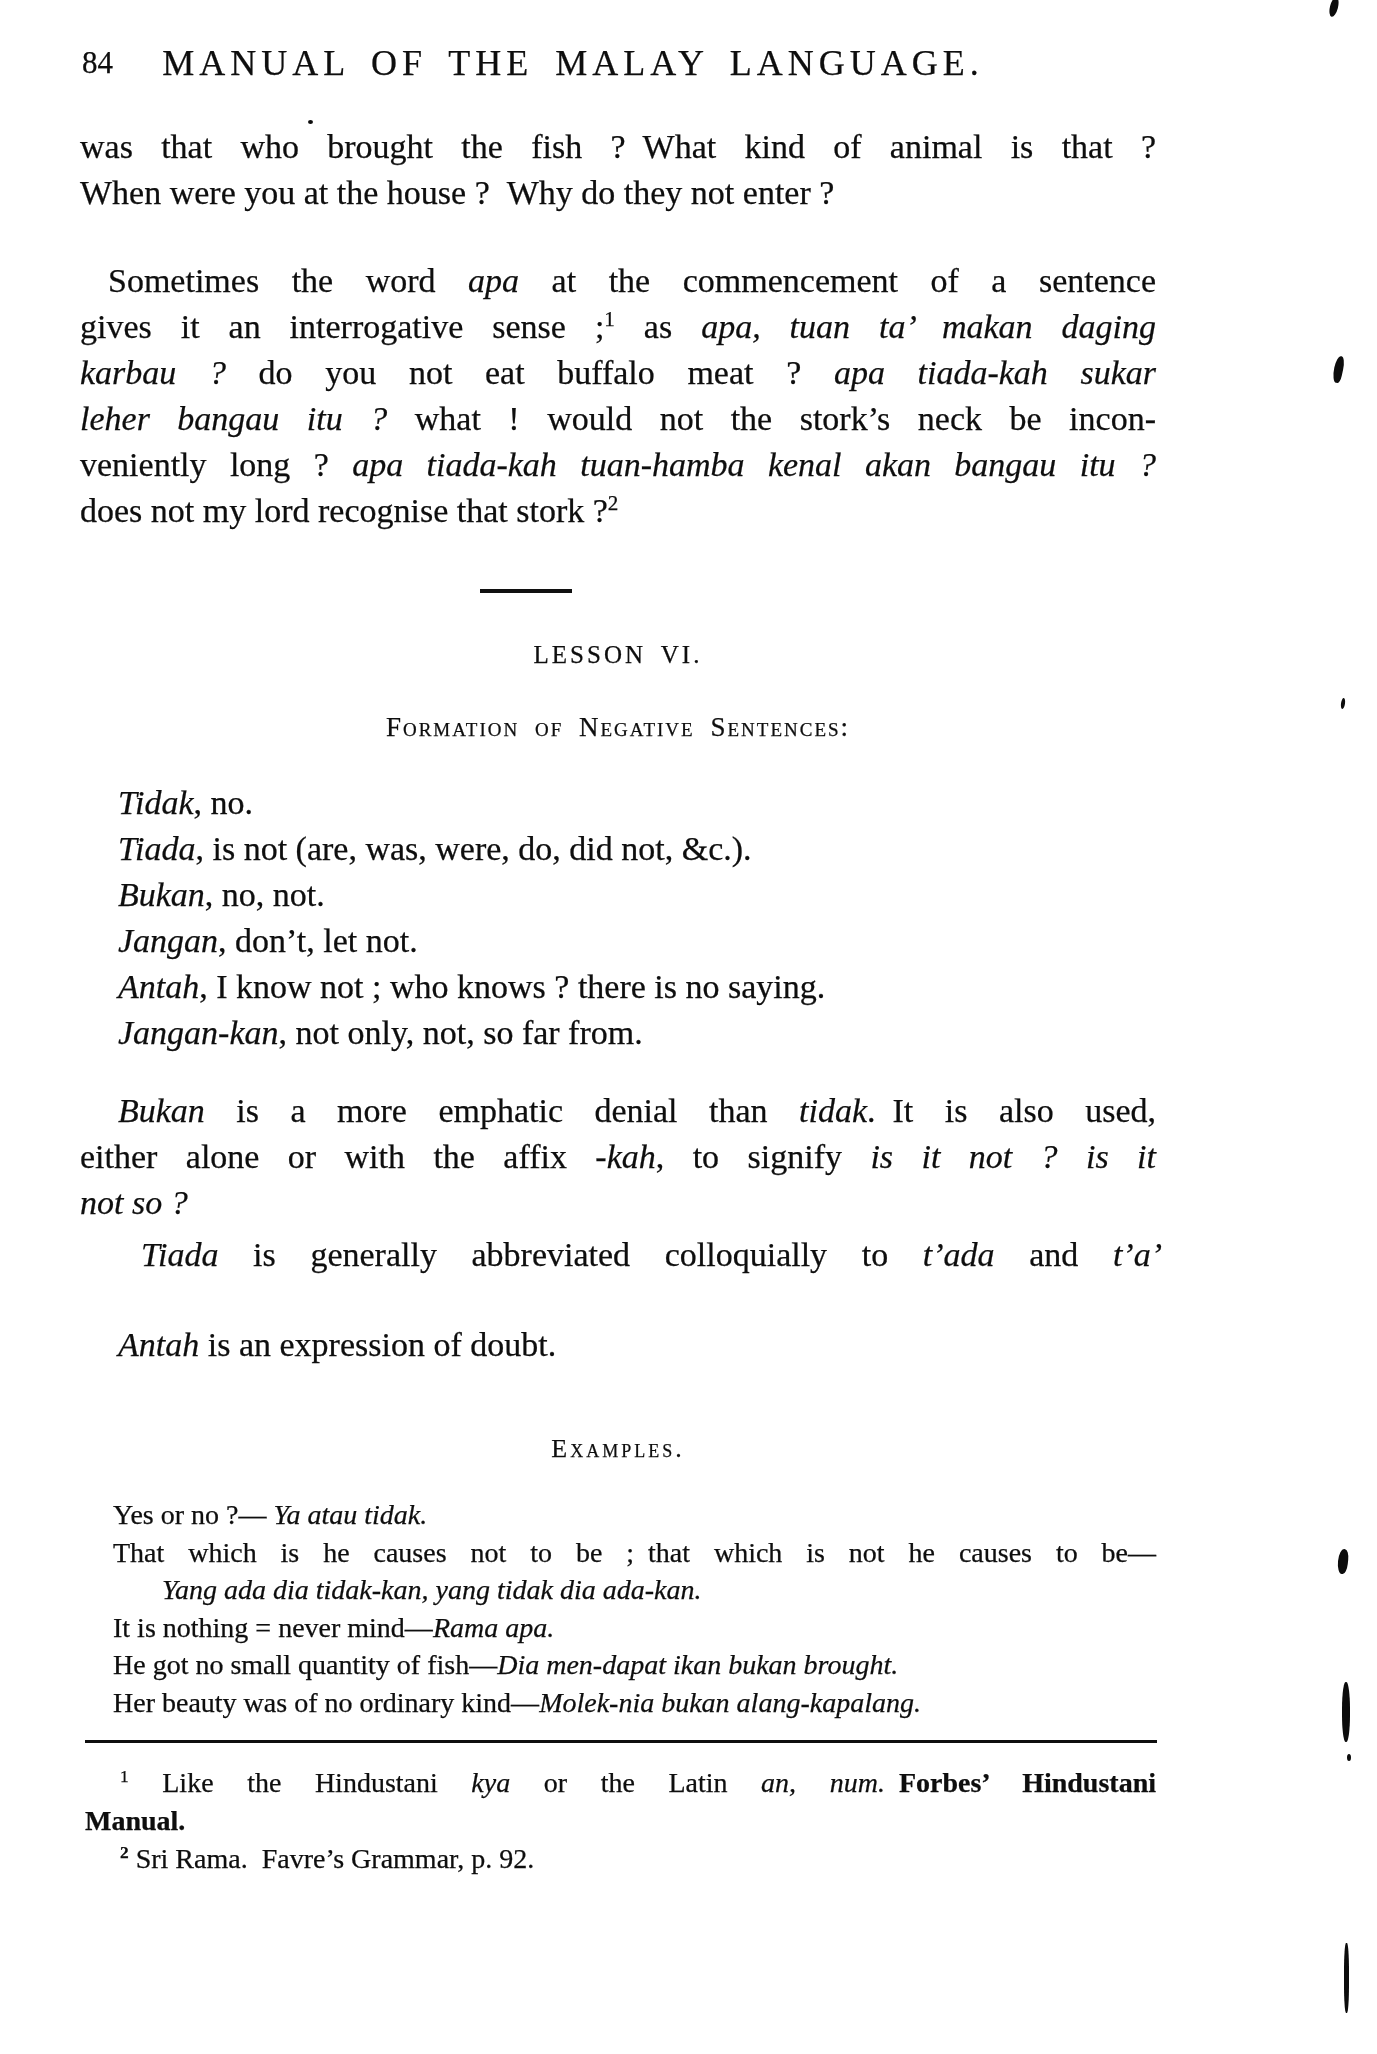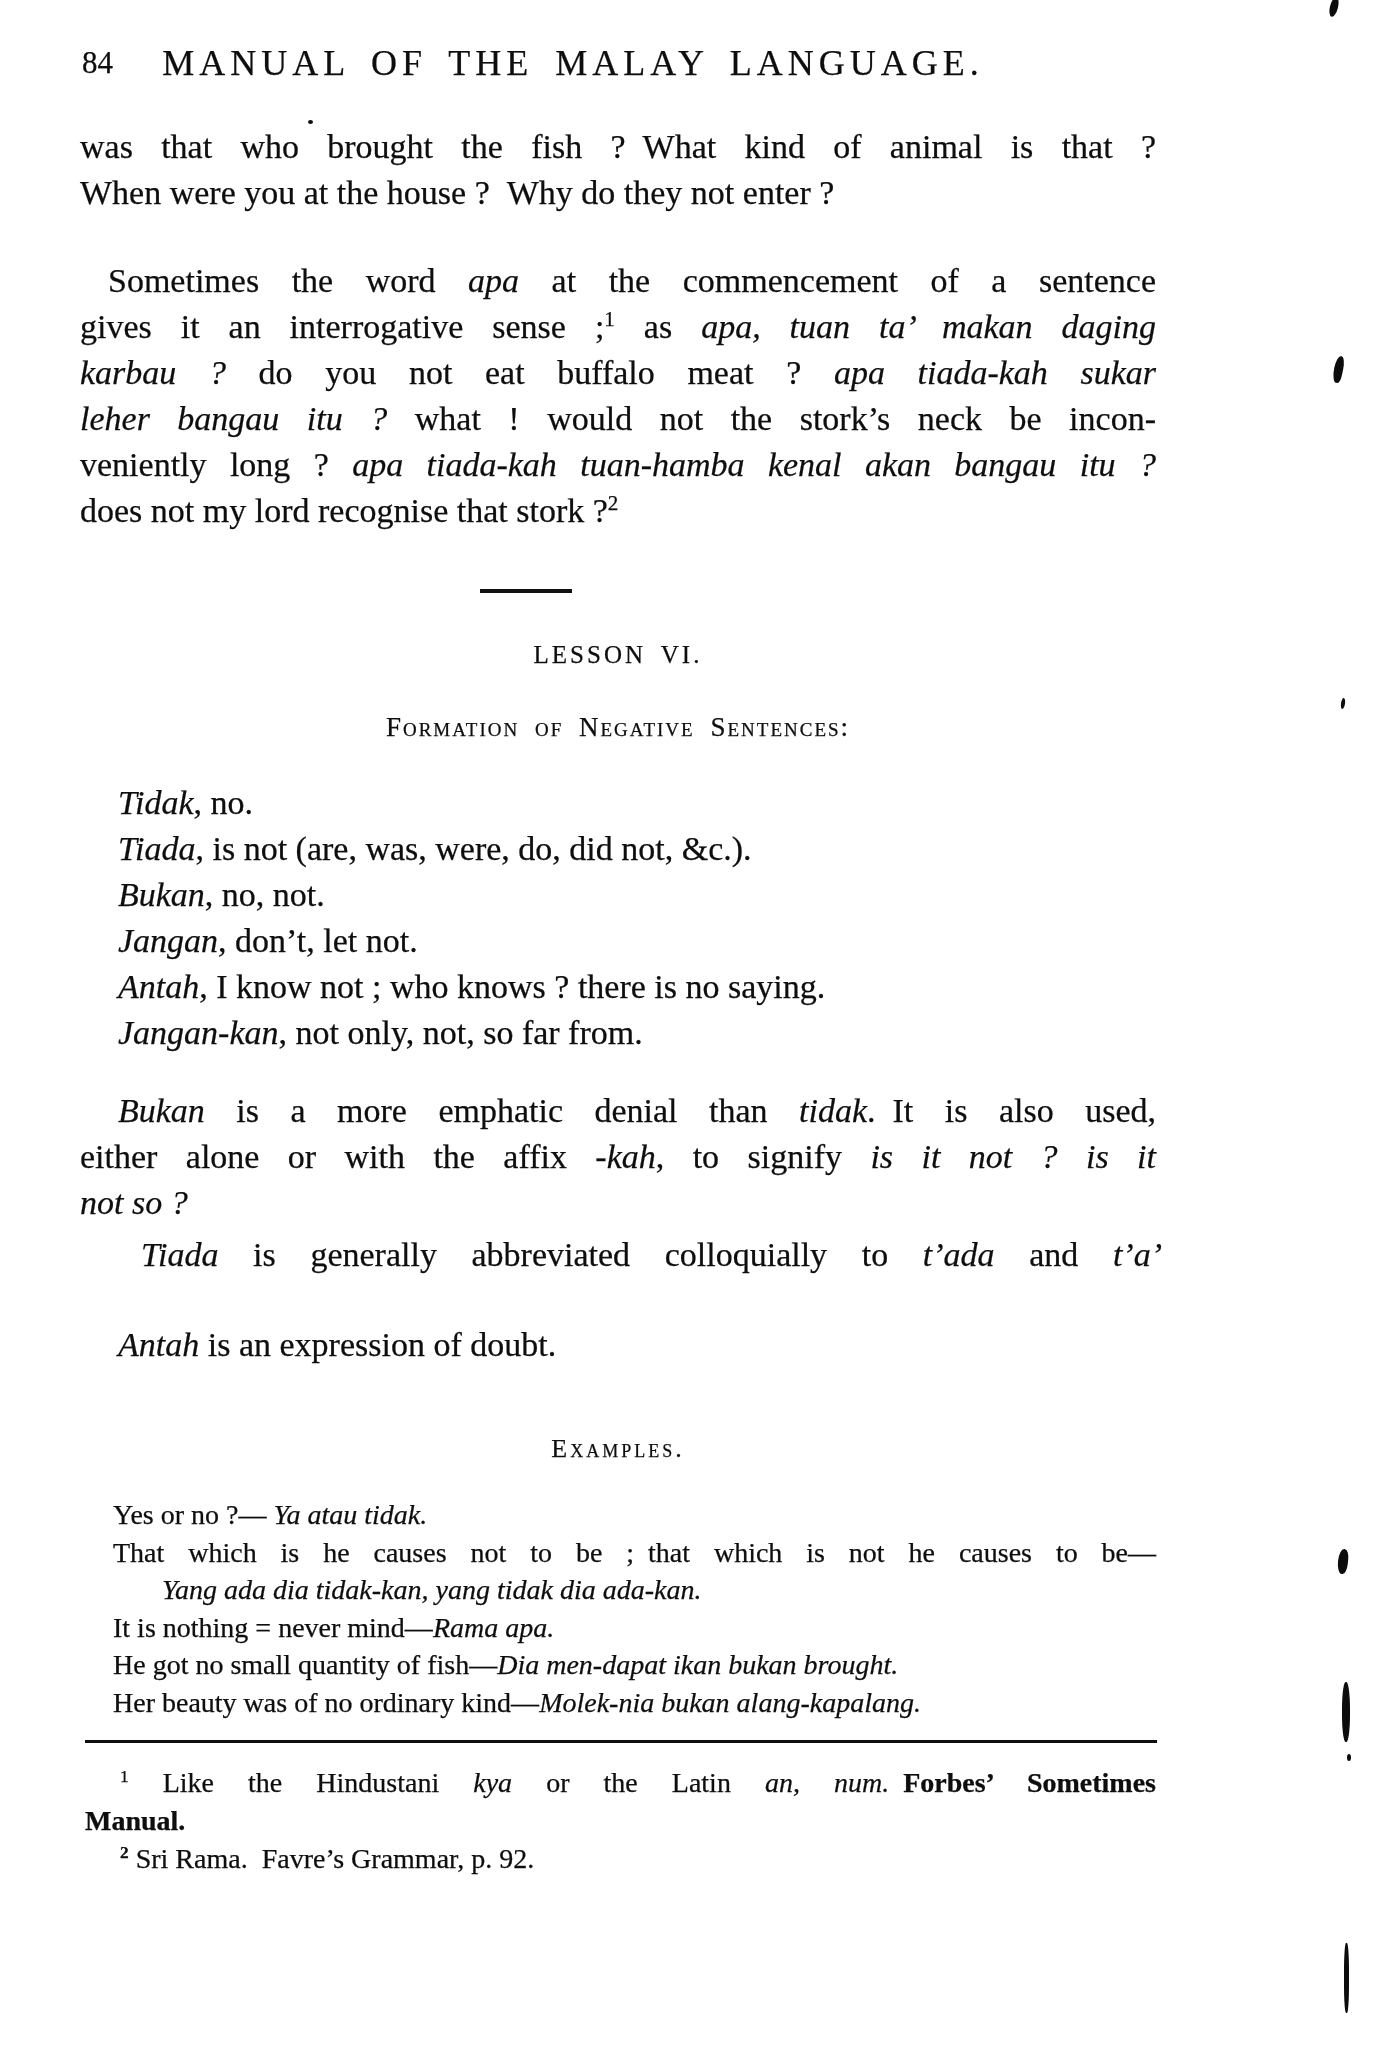--- a/index.html
+++ b/index.html
@@ -118,21 +118,21 @@
     <div class="line"><span>Yes or no ?— </span><span class="it">Ya atau tidak.</span></div>
     <div class="line j"><span>That which is he causes not to be ; that which is not he causes to be—</span></div>
     <div class="line ex-ind"><span class="it">Yang ada dia tidak-kan, yang tidak dia ada-kan.</span></div>
     <div class="line"><span>It is nothing = never mind—</span><span class="it">Rama apa.</span></div>
     <div class="line"><span>He got no small quantity of fish—</span><span class="it">Dia men-dapat ikan bukan brought.</span></div>
     <div class="line"><span>Her beauty was of no ordinary kind—</span><span class="it">Molek-nia bukan alang-kapalang.</span></div>
   </div>
 
   <div class="block footrule" style="width:1072px;"></div>
   <div class="block footnotes">
-    <div class="line j fn-ind"><span class="sup">1</span><span> Like the Hindustani </span><span class="it">kya</span><span> or the Latin </span><span class="it">an, num.</span><span> </span><span class="bd">Forbes’ Sometimes</span></div>
+    <div class="line j fn-ind"><span class="sup">1</span><span> Like the Hindustani </span><span class="it">kya</span><span> or the Latin </span><span class="it">an, num.</span><span> </span><span class="bd">Forbes’ Hindustani</span></div>
     <div class="line"><span class="bd">Manual.</span></div>
     <div class="line fn-ind"><span class="bd sup">2</span><span> Sri Rama. Favre’s Grammar, p. 92.</span></div>
   </div>
 
 </div>
 
 <div class="speck sp1"></div>
 <div class="speck sp2"></div>
 <div class="speck sp3"></div>
 <div class="speck sp4"></div>

